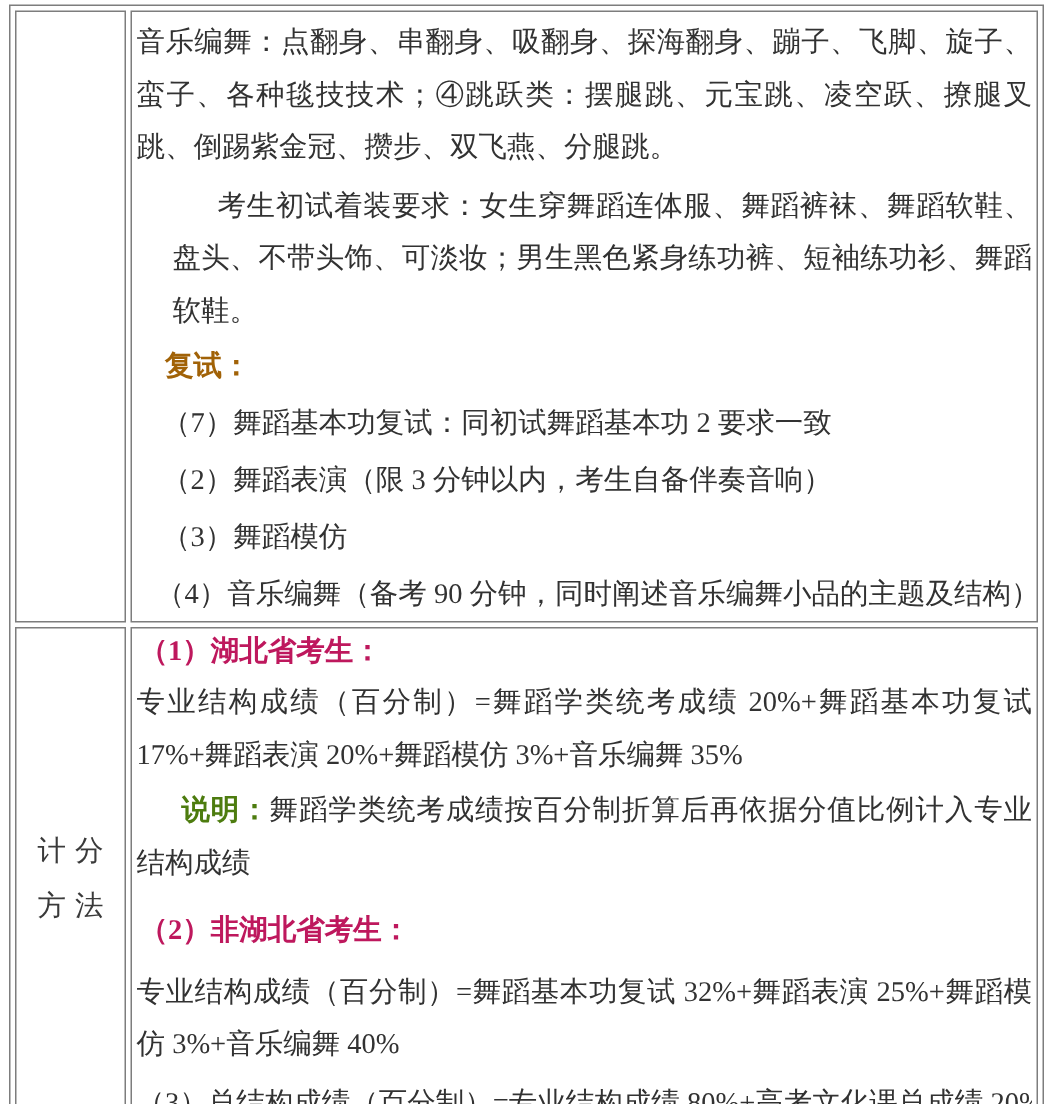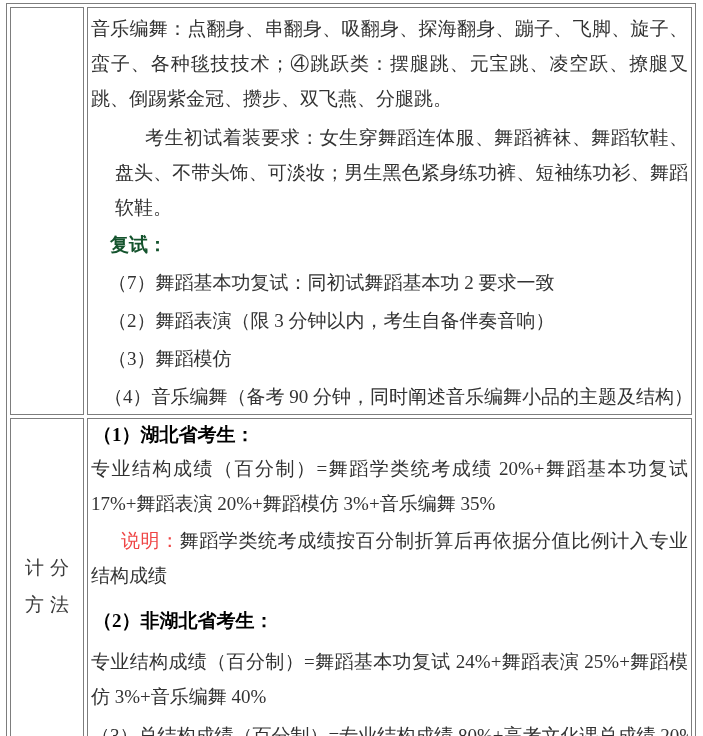--- a/index.html
+++ b/index.html
@@ -45,31 +45,31 @@
     padding: 3px 3px 0 3px;
     font-size: 19px;
     line-height: 35px;
     text-align: justify;
     text-justify: inter-character;
   }
   td.content-cell.score-cell { padding-top: 0; }
 
   .para           { text-align: justify; }
   .dress-para     { margin-top: 4px; text-indent: 30px; margin-left: 24px; }
-  .retest-heading { margin-top: 2px; padding-left: 19px; font-weight: bold; color: #14532d; text-align: left; }
+  .retest-heading { margin-top: 2px; padding-left: 19px; font-weight: bold; color: #a16207; text-align: left; }
   .retest-item    { margin-top: 3px; padding-left: 17px; text-align: left; white-space: nowrap; overflow: hidden; }
   .retest-item.item-4 { padding-left: 13px; }
 
-  .score-heading  { font-weight: bold; color: #000000; line-height: 32px; padding-left: 2px; text-align: left; }
+  .score-heading  { font-weight: bold; color: #be185d; line-height: 32px; padding-left: 2px; text-align: left; }
   .score-heading.h2 { margin-top: 10px; line-height: 35px; }
   .formula        { text-align: justify; }
   .formula.f2     { margin-top: 6px; }
   .formula.f3     { margin-top: 4px; white-space: nowrap; overflow: hidden; }
   .note-para      { margin-top: 2px; text-indent: 30px; }
-  .note-label     { font-weight: normal; color: #ef4444; }
+  .note-label     { font-weight: bold; color: #4d7c0f; }
 </style>
 </head>
 <body>
 
 <table class="doc-table">
   <colgroup>
     <col class="label-col">
     <col>
   </colgroup>
 
@@ -92,18 +92,18 @@
   <tr class="score-row">
     <td class="label-cell">
       <div class="label-line">计分</div>
       <div class="label-line">方法</div>
     </td>
     <td class="content-cell score-cell">
       <div class="score-heading h1">（1）湖北省考生：</div>
       <div class="formula f1">专业结构成绩（百分制）=舞蹈学类统考成绩 20%+舞蹈基本功复试 17%+舞蹈表演 20%+舞蹈模仿 3%+音乐编舞 35%</div>
       <div class="note-para"><span class="note-label">说明：</span><span>舞蹈学类统考成绩按百分制折算后再依据分值比例计入专业结构成绩</span></div>
       <div class="score-heading h2">（2）非湖北省考生：</div>
-      <div class="formula f2">专业结构成绩（百分制）=舞蹈基本功复试 24%+舞蹈表演 25%+舞蹈模仿 3%+音乐编舞 40%</div>
+      <div class="formula f2">专业结构成绩（百分制）=舞蹈基本功复试 32%+舞蹈表演 25%+舞蹈模仿 3%+音乐编舞 40%</div>
       <div class="formula f3">（3）总结构成绩（百分制）=专业结构成绩 80%+高考文化课总成绩 20%</div>
     </td>
   </tr>
 </tbody>
   </table>
 
 </body></html>

